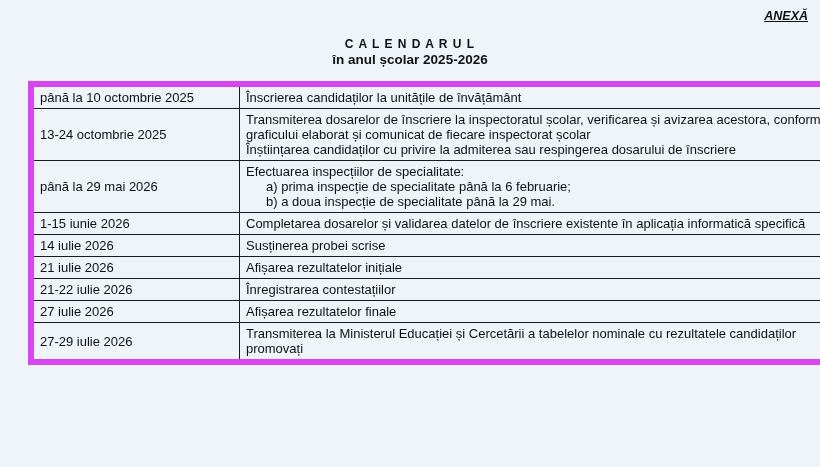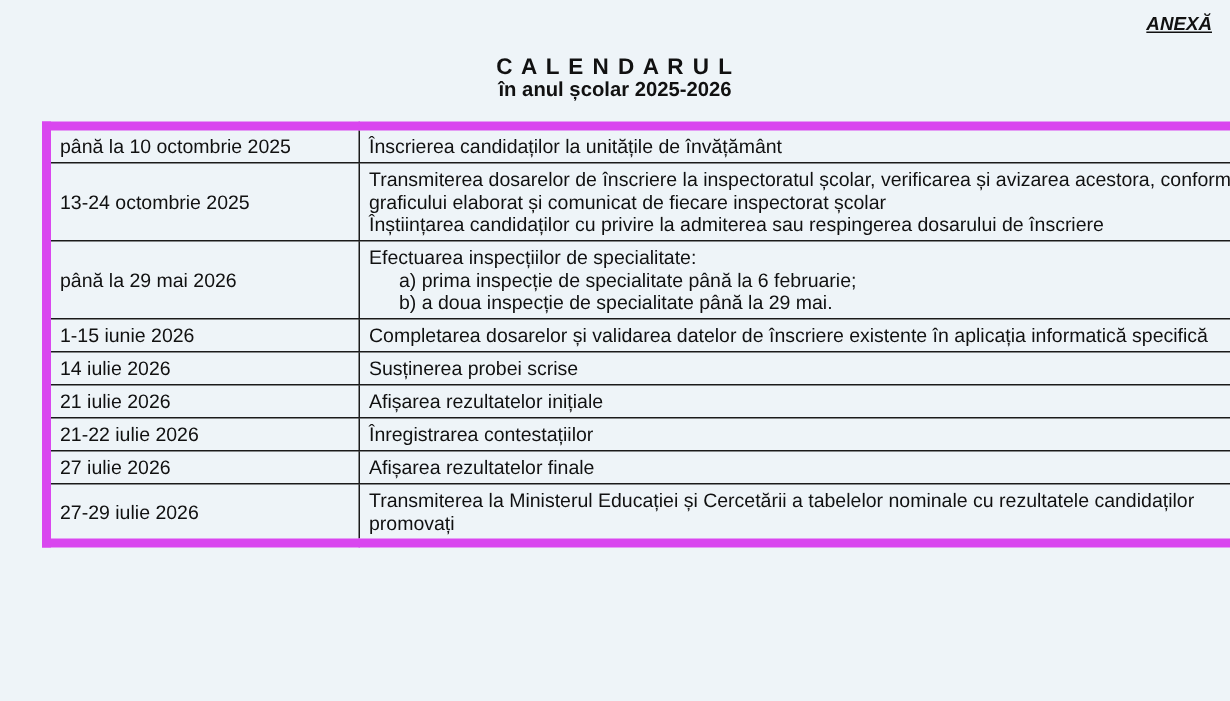--- a/index.html
+++ b/index.html
@@ -31,21 +31,21 @@
     text-decoration: underline;
     padding-right: 2px;
     line-height: 16px;
   }
   .title-block {
     text-align: center;
     margin-top: 13px;
     line-height: 15px;
   }
   .doc-title {
-    font-size: 15px;
+    font-size: 12px;
     font-weight: bold;
     letter-spacing: 1px;
   }
   .doc-subtitle {
     font-size: 13.5px;
     font-weight: bold;
   }
   table.cal {
     border-collapse: collapse;
     margin: 14px 0 0 18px;

